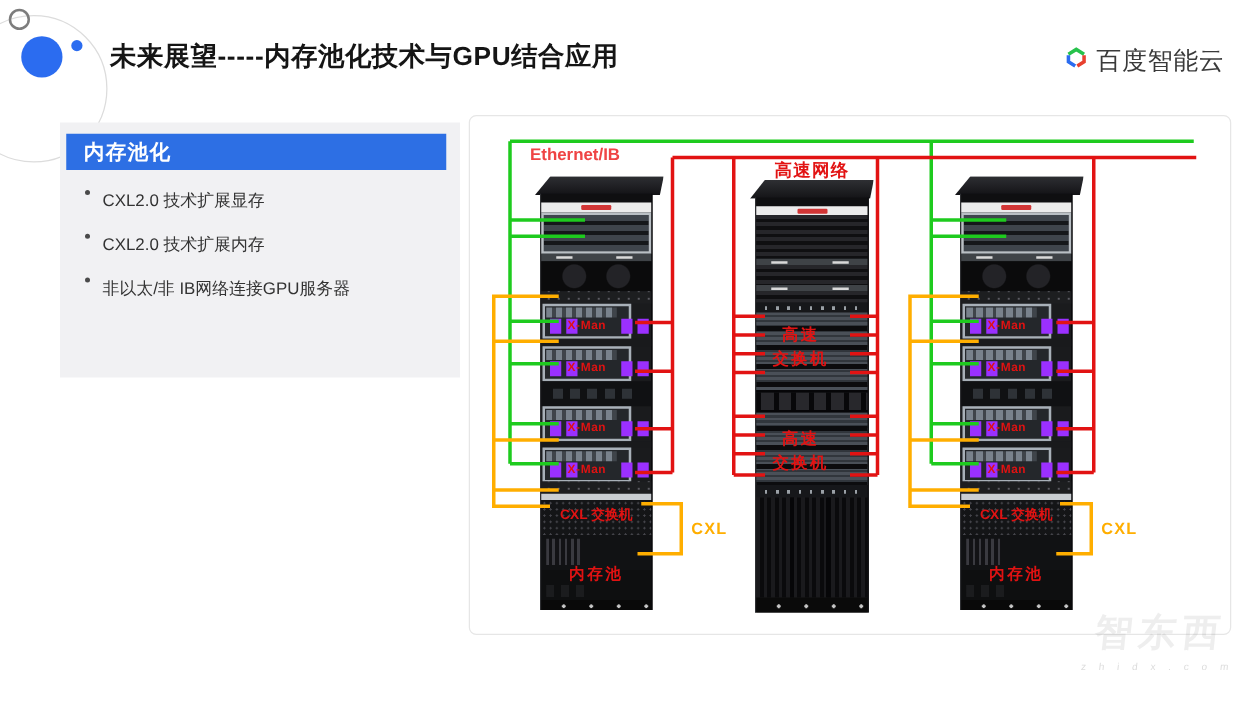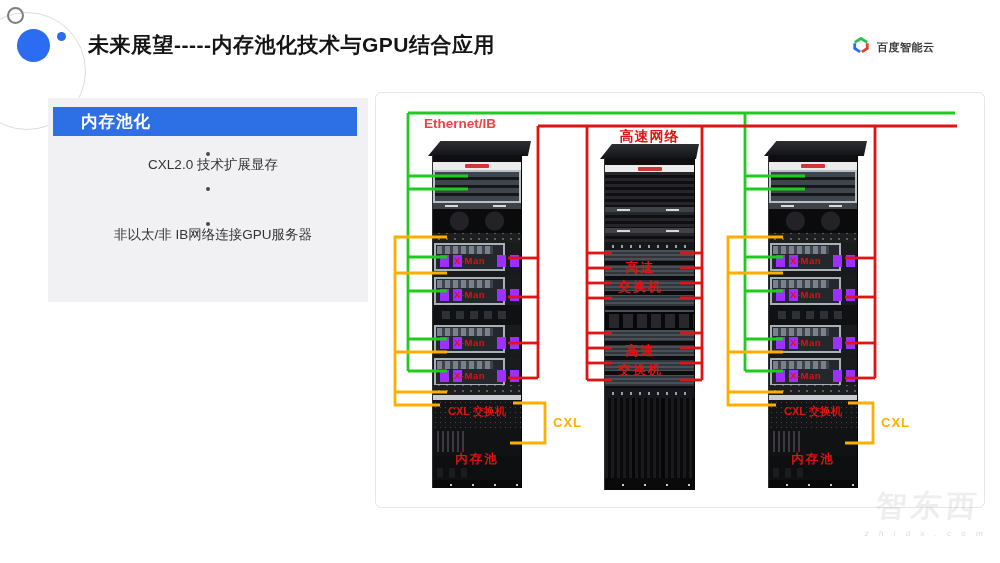--- a/index.html
+++ b/index.html
@@ -13,28 +13,28 @@
     border:1px solid #dcdcdc; border-radius:50%; }
   .deco-ring { position:absolute; left:7px; top:7px; width:17px; height:17px;
     border:2px solid #7d7d7d; border-radius:50%; }
   .deco-circle { position:absolute; left:17px; top:29px; width:33px; height:33px;
     border-radius:50%; background:#2b6cf0; }
   .deco-dot { position:absolute; left:57px; top:32px; width:9px; height:9px;
     border-radius:50%; background:#2b6cf0; }
   .page-title { position:absolute; left:88px; top:31px; font-size:21px; font-weight:700;
     color:#151515; letter-spacing:0.5px; }
   .brand { position:absolute; left:851px; top:35px; display:flex; align-items:center; gap:6px; }
-  .brand-name { font-size:11px; font-weight:700; color:#3a3a3a; letter-spacing:0.5px; }
+  .brand-name { font-size:20px; font-weight:400; color:#3a3a3a; letter-spacing:0.5px; }
   
   .panel { position:absolute; left:48px; top:98px; width:320px; height:204px; background:#f1f1f3; }
   .panel-header { position:absolute; left:5px; top:9px; width:304px; height:29px;
     background:#2D6FE4; color:#fff; font-size:16.5px; font-weight:700;
-    display:flex; align-items:center; padding-left:28px; letter-spacing:1px; }
+    display:flex; align-items:center; padding-left:14px; letter-spacing:1px; }
   .bullets { position:absolute; left:20px; top:54px; width:290px; }
-  .bullet { display:flex; align-items:center; height:35px;flex-direction:column; }
+  .bullet { display:flex; align-items:flex-start; height:35px; }
   .bullet .dot { width:4px; height:4px; border-radius:50%; background:#4a4a4a; margin-right:10px; flex:0 0 auto; }
   .bullet .txt { font-size:13.5px; color:#333; }
   
   .figure { position:absolute; left:375px; top:92px; width:610px; height:416px;
     background:#fff; border:1px solid #e6e6e6; border-radius:6px; }
   .lines { position:absolute; left:0; top:0; width:1000px; height:563px; z-index:5; pointer-events:none; }
   .lbl { position:absolute; z-index:10; }
   .lbl-eth { left:424px; top:116px; font-size:13.5px; font-weight:600; color:#ef4444; }
   .lbl-hsnet { left:604px; top:128px; width:91px; text-align:center; font-size:14px; font-weight:700; color:#e21313; letter-spacing:1px; }
   .lbl-sw { width:73px; text-align:center; font-size:13px; font-weight:700; color:#e21313;
@@ -153,20 +153,21 @@
 
   <div class="panel">
     <div class="panel-header">内存池化</div>
     <div class="bullets">
       <div class="bullet">
         <span class="dot"></span>
         <span class="txt">CXL2.0 技术扩展显存</span>
       </div>
       <div class="bullet">
         <span class="dot"></span>
+        <span class="txt">CXL2.0 技术扩展内存</span>
       </div>
       <div class="bullet">
         <span class="dot"></span>
         <span class="txt">非以太/非 IB网络连接GPU服务器</span>
       </div>
     </div>
   </div>
 
   <div class="figure"></div>
 

